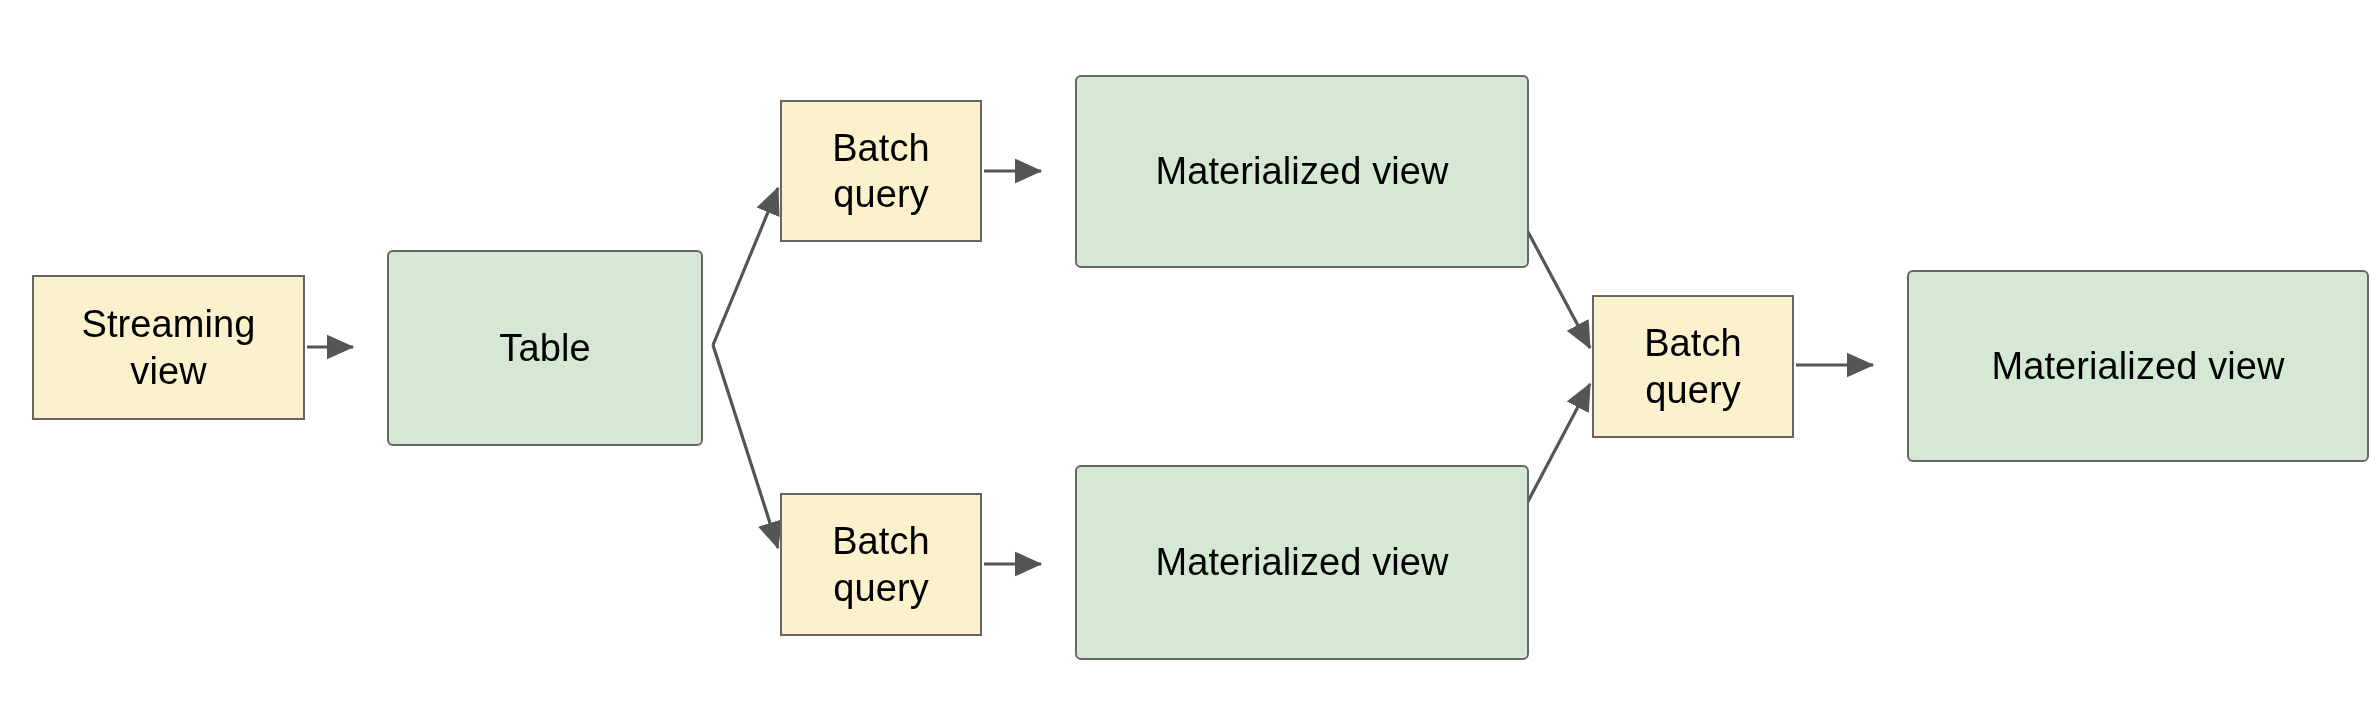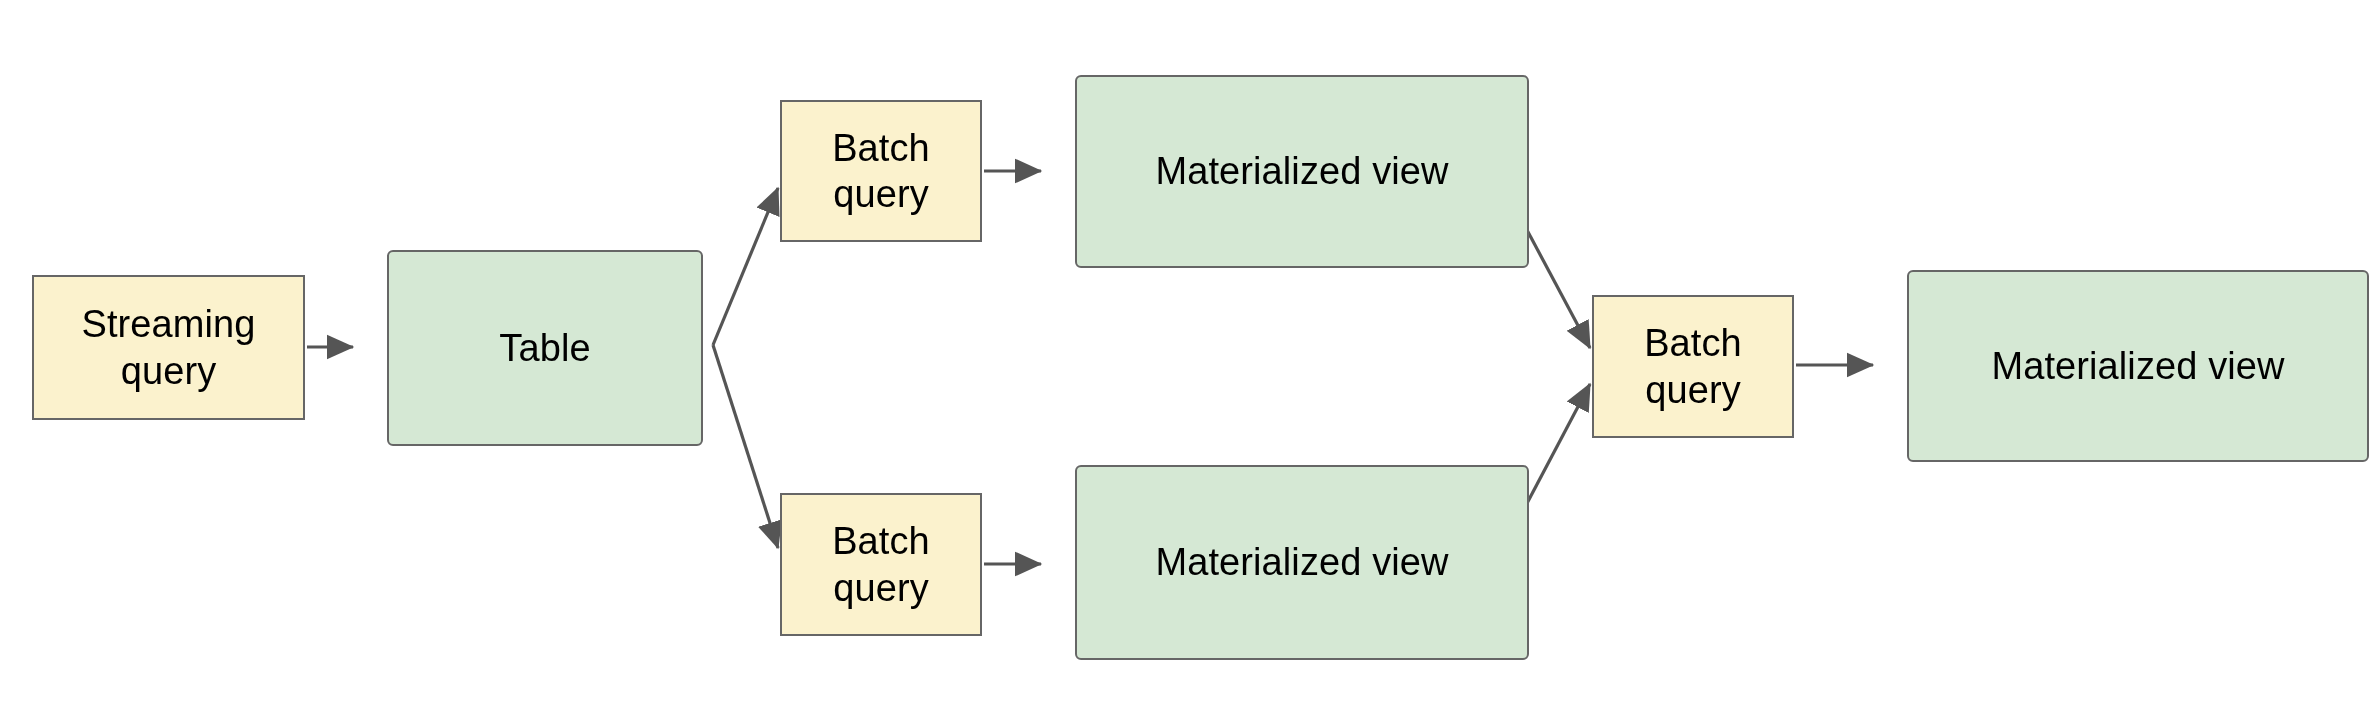--- a/index.html
+++ b/index.html
@@ -73,21 +73,21 @@
         <line x1="984" y1="171" x2="1041" y2="171" stroke="#555555" marker-end="url(#arrowhead)"></line>
         <line x1="984" y1="564" x2="1041" y2="564" stroke="#555555" marker-end="url(#arrowhead)"></line>
         <line x1="1496" y1="172" x2="1590" y2="348" stroke="#555555" marker-end="url(#arrowhead)"></line>
         <line x1="1496" y1="562" x2="1590" y2="384" stroke="#555555" marker-end="url(#arrowhead)"></line>
         <line x1="1796" y1="365" x2="1873" y2="365" stroke="#555555" marker-end="url(#arrowhead)"></line>
       </g>
   </svg>
 
   <div id="node-layer">
       <div class="node query" style="left: 32px; top: 275px; width: 273px; height: 145px; background: rgb(251, 242, 205); border-color: rgb(102, 102, 102); color: rgb(0, 0, 0);"><span class="node-label">Streaming
-query</span></div>
+view</span></div>
       <div class="node store" style="left: 355px; top: 250px; width: 316px; height: 196px; background: rgb(213, 232, 212); border-color: rgb(102, 102, 102); color: rgb(0, 0, 0);"><span class="node-label">Table</span></div>
       <div class="node query" style="left: 780px; top: 100px; width: 202px; height: 142px; background: rgb(251, 242, 205); border-color: rgb(102, 102, 102); color: rgb(0, 0, 0);"><span class="node-label">Batch
 query</span></div>
       <div class="node store" style="left: 1043px; top: 75px; width: 454px; height: 193px; background: rgb(213, 232, 212); border-color: rgb(102, 102, 102); color: rgb(0, 0, 0);"><span class="node-label">Materialized view</span></div>
       <div class="node query" style="left: 780px; top: 493px; width: 202px; height: 143px; background: rgb(251, 242, 205); border-color: rgb(102, 102, 102); color: rgb(0, 0, 0);"><span class="node-label">Batch
 query</span></div>
       <div class="node store" style="left: 1043px; top: 465px; width: 454px; height: 195px; background: rgb(213, 232, 212); border-color: rgb(102, 102, 102); color: rgb(0, 0, 0);"><span class="node-label">Materialized view</span></div>
       <div class="node query" style="left: 1592px; top: 295px; width: 202px; height: 143px; background: rgb(251, 242, 205); border-color: rgb(102, 102, 102); color: rgb(0, 0, 0);"><span class="node-label">Batch
 query</span></div>
       <div class="node store" style="left: 1875px; top: 270px; width: 462px; height: 192px; background: rgb(213, 232, 212); border-color: rgb(102, 102, 102); color: rgb(0, 0, 0);"><span class="node-label">Materialized view</span></div>

